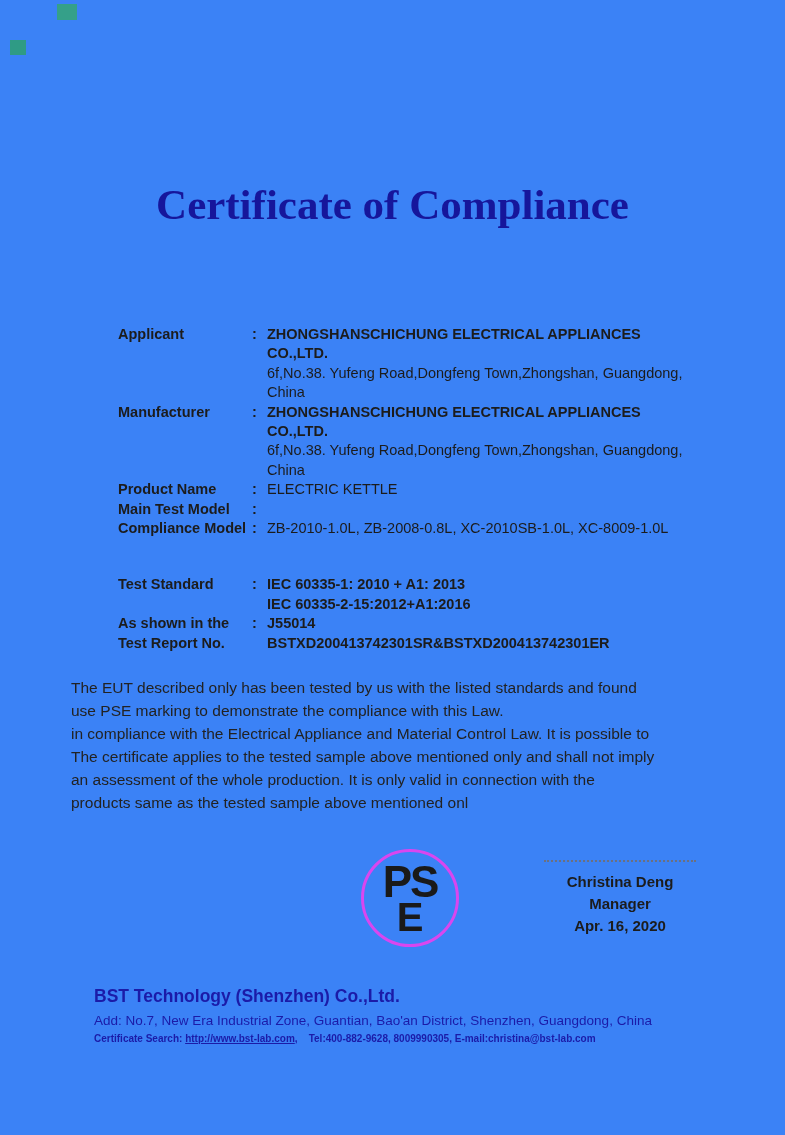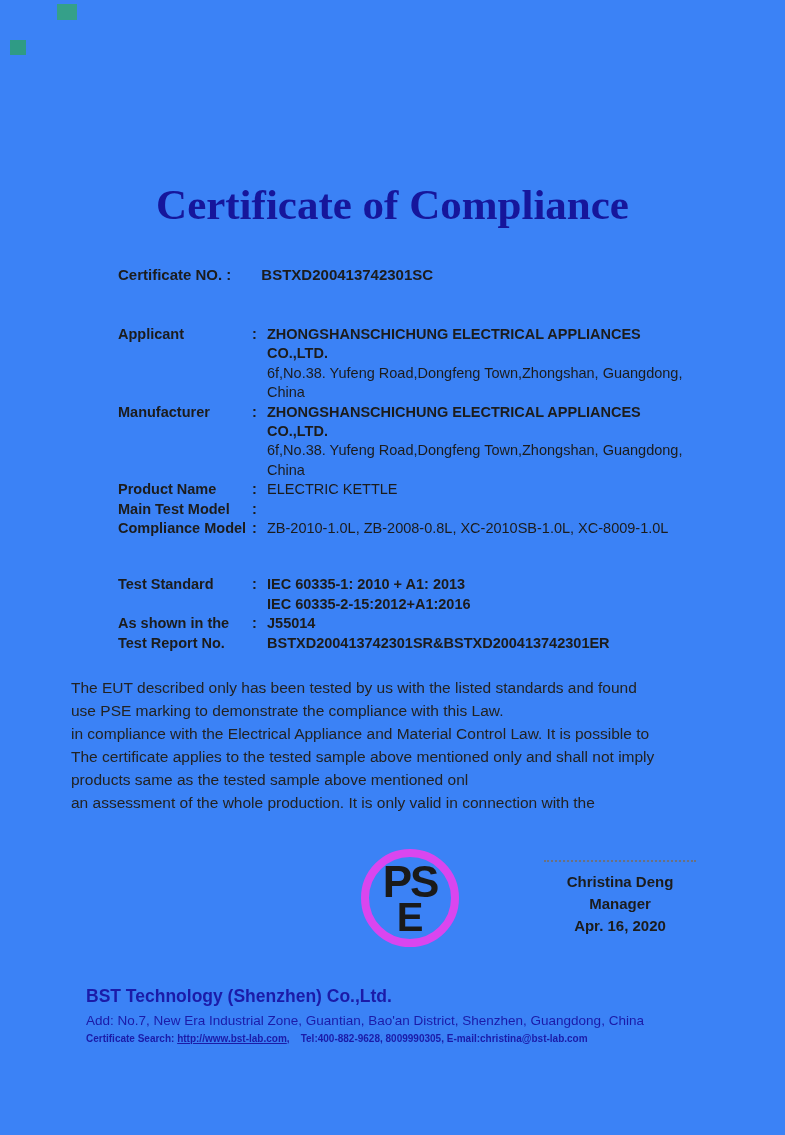--- a/index.html
+++ b/index.html
@@ -60,21 +60,21 @@
     line-height: 23px;
     color: #222222;
   }
   .statement div { white-space: nowrap; }
 
   .pse {
     position: absolute;
     left: 361px; top: 849px;
     width: 98px; height: 98px;
     box-sizing: border-box;
-    border: 8px solid #d946ef;
+    border: 3px solid #d946ef;
     border-radius: 50%;
     display: flex;
     flex-direction: column;
     align-items: center;
     justify-content: center;
     color: #1a1a1a;
   }
   .pse .ps {
     font-size: 44px;
     font-weight: bold;
@@ -100,44 +100,40 @@
     height: 0;
     margin-bottom: 9px;
   }
   .signature .line {
     font-size: 15px;
     font-weight: bold;
     line-height: 22px;
     color: #1c1c1c;
   }
 
-  .footer { position: absolute; left: 86px; color: #1b1ba8; }
+  .footer { position: absolute; left: 94px; color: #1b1ba8; }
   .footer.company { top: 986px; font-size: 17.5px; font-weight: bold; }
   .footer.address { top: 1013px; font-size: 13.5px; }
   .footer.search  { top: 1033px; font-size: 10px; white-space: pre; font-weight: bold; }
   .footer.search a, .footer.search .link {
     color: #1b1ba8;
     text-decoration: underline;
     cursor: pointer;
   }
 </style>
 </head>
 <body>
 
 <div class="page">
 
   <div class="artifact sq1"></div>
   <div class="artifact sq2"></div>
 
   <h1 class="title">Certificate of Compliance</h1>
 
-  <div class="certno">
-    <span class="lbl">Certificate NO. :</span>
-    <span class="val">BSTXD200413742301SC</span>
-  </div>
 
   <div class="fields">
 
     <div class="row">
       <div class="lbl">Applicant</div>
       <div class="colon">:</div>
       <div class="val">
         <div class="b">ZHONGSHANSCHICHUNG ELECTRICAL APPLIANCES</div>
         <div class="b">CO.,LTD.</div>
         <div>6f,No.38. Yufeng Road,Dongfeng Town,Zhongshan, Guangdong,</div>
@@ -196,22 +192,22 @@
       </div>
     </div>
 
   </div>
 
   <div class="statement">
     <div>The EUT described only has been tested by us with the listed standards and found</div>
     <div>use PSE marking to demonstrate the compliance with this Law.</div>
     <div>in compliance with the Electrical Appliance and Material Control Law. It is possible to</div>
     <div>The certificate applies to the tested sample above mentioned only and shall not imply</div>
+    <div>an assessment of the whole production. It is only valid in connection with the</div>
     <div>products same as the tested sample above mentioned onl</div>
-    <div>an assessment of the whole production. It is only valid in connection with the</div>
   </div>
 
   <div class="pse">
     <div class="ps">PS</div>
     <div class="e">E</div>
   </div>
 
   <div class="signature">
     <div class="sig-line"></div>
     <div class="line">Christina Deng</div>

